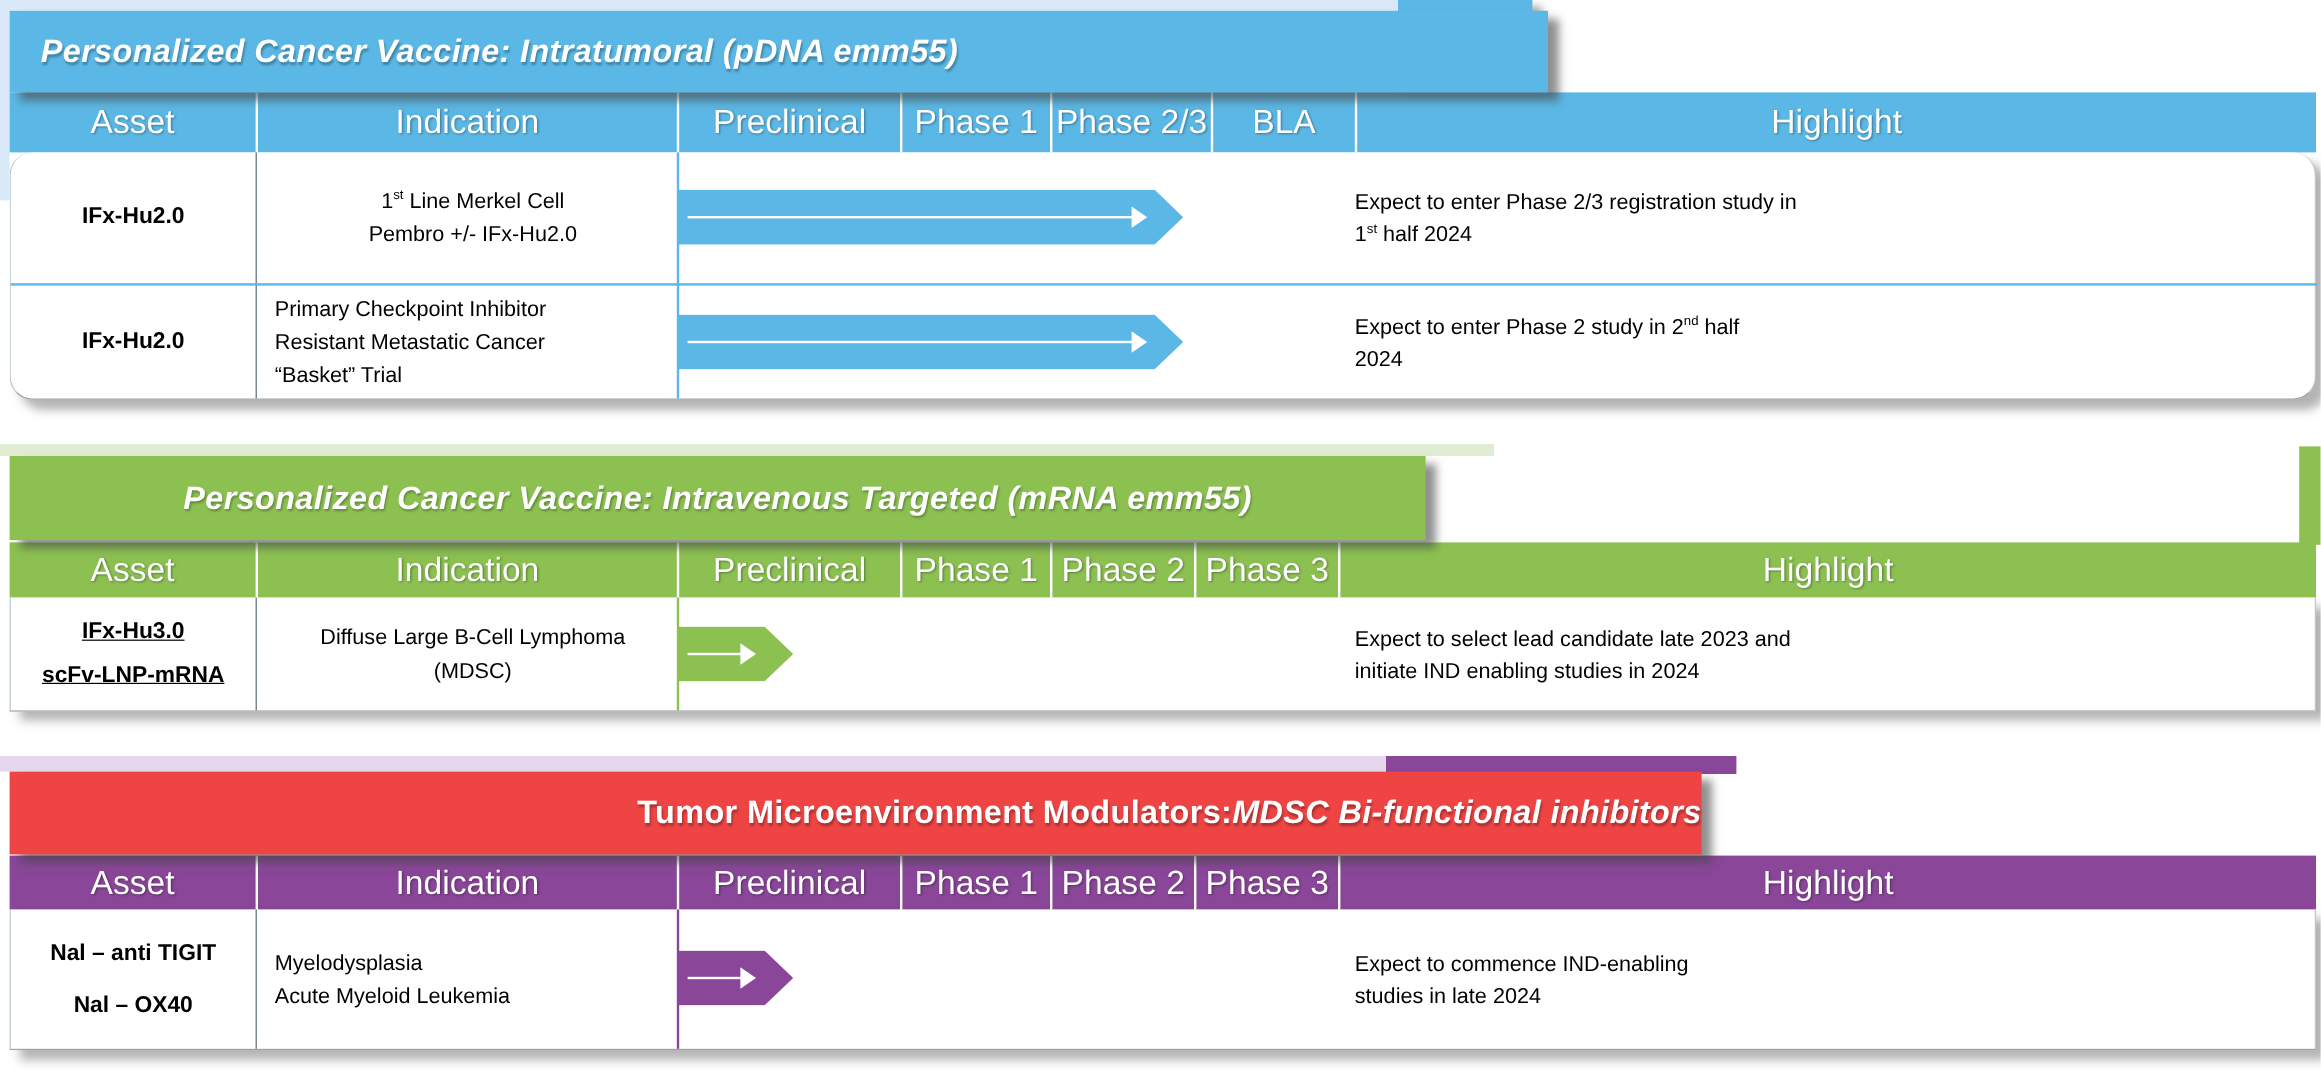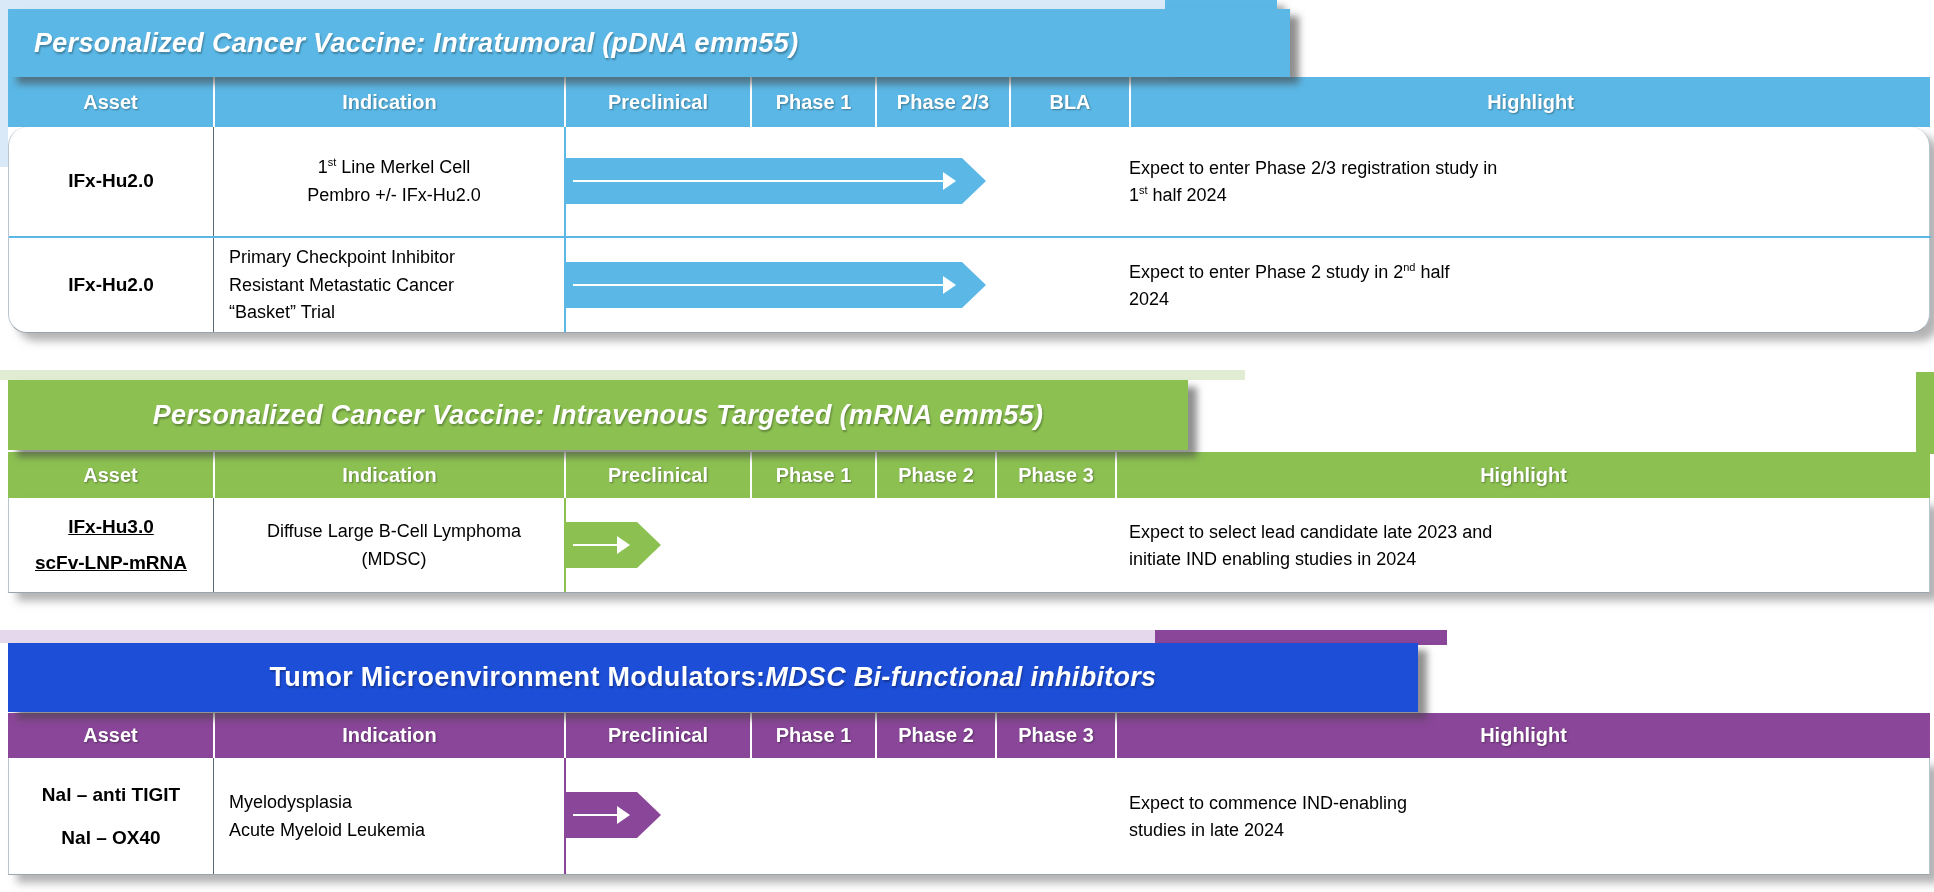--- a/index.html
+++ b/index.html
@@ -11,21 +11,21 @@
   .deco-block{position:absolute;}
   
   .titlebar{position:absolute;z-index:3;display:flex;align-items:center;color:#ffffff;
     font-size:27px;font-weight:bold;letter-spacing:.3px;
     box-shadow:9px 7px 7px rgba(70,70,70,.6);
     text-shadow:1px 2px 2px rgba(0,0,0,.3);}
   .titlebar .t-em{font-style:italic;}
   .titlebar.left-align{padding-left:26px;}
   .titlebar.center-align{justify-content:center;}
   
-  .hdr{position:absolute;z-index:1;display:flex;color:#fff;font-weight:bold;font-size:20px;
+  .hdr{position:absolute;z-index:1;display:flex;color:#fff;font-weight:normal;font-size:28px;
     text-shadow:1px 1px 2px rgba(0,0,0,.35);}
   .hdr .cell{display:flex;align-items:center;justify-content:center;height:100%;box-sizing:border-box;}
   .hdr .cell + .cell{border-left:2px solid #ffffff;}
   
   .tbody{position:absolute;z-index:2;background:#ffffff;box-sizing:border-box;
     border-left:1px solid #b9c6cf;border-right:1px solid #b9c6cf;border-bottom:1px solid #9aa4ab;
     box-shadow:9px 8px 8px rgba(105,105,105,.5);}
   .vline{position:absolute;top:0;bottom:0;}
   .cellbox{position:absolute;display:flex;flex-direction:column;justify-content:center;box-sizing:border-box;}
   .asset{align-items:center;text-align:center;font-weight:bold;font-size:19px;color:#000;line-height:1.4;}
@@ -137,21 +137,21 @@
     </div>
     <div class="cellbox hl" style="left:1120px;top:0;width:800px;height:95px;">
         <span>Expect to select lead candidate late 2023 and</span>
         <span>initiate IND enabling studies in 2024</span>
       </div>
   </div>
 
   <div class="pale" style="left:0;top:630px;width:1155px;height:13px;background:#E5D8EC;"></div>
   <div class="deco-block" style="left:1155px;top:630px;width:292px;height:15px;background:#8A4699;z-index:2;"></div>
 
-  <div class="titlebar center-align" style="left:8px;top:643px;width:1410px;height:69px;background:#1d4ed8;">
+  <div class="titlebar center-align" style="left:8px;top:643px;width:1410px;height:69px;background:#ef4444;justify-content:flex-end;">
     <span class="t-pre">Tumor Microenvironment Modulators: </span>
       <span class="t-em">MDSC Bi-functional inhibitors</span>
   </div>
 
   <div class="hdr" style="left:8px;top:713px;width:1922px;height:45px;background:#8A4699;">
     <div class="cell" style="width:205px;">Asset</div>
     <div class="cell" style="width:351px;">Indication</div>
     <div class="cell" style="width:186px;">Preclinical</div>
     <div class="cell" style="width:125px;">Phase 1</div>
     <div class="cell" style="width:120px;">Phase 2</div>

